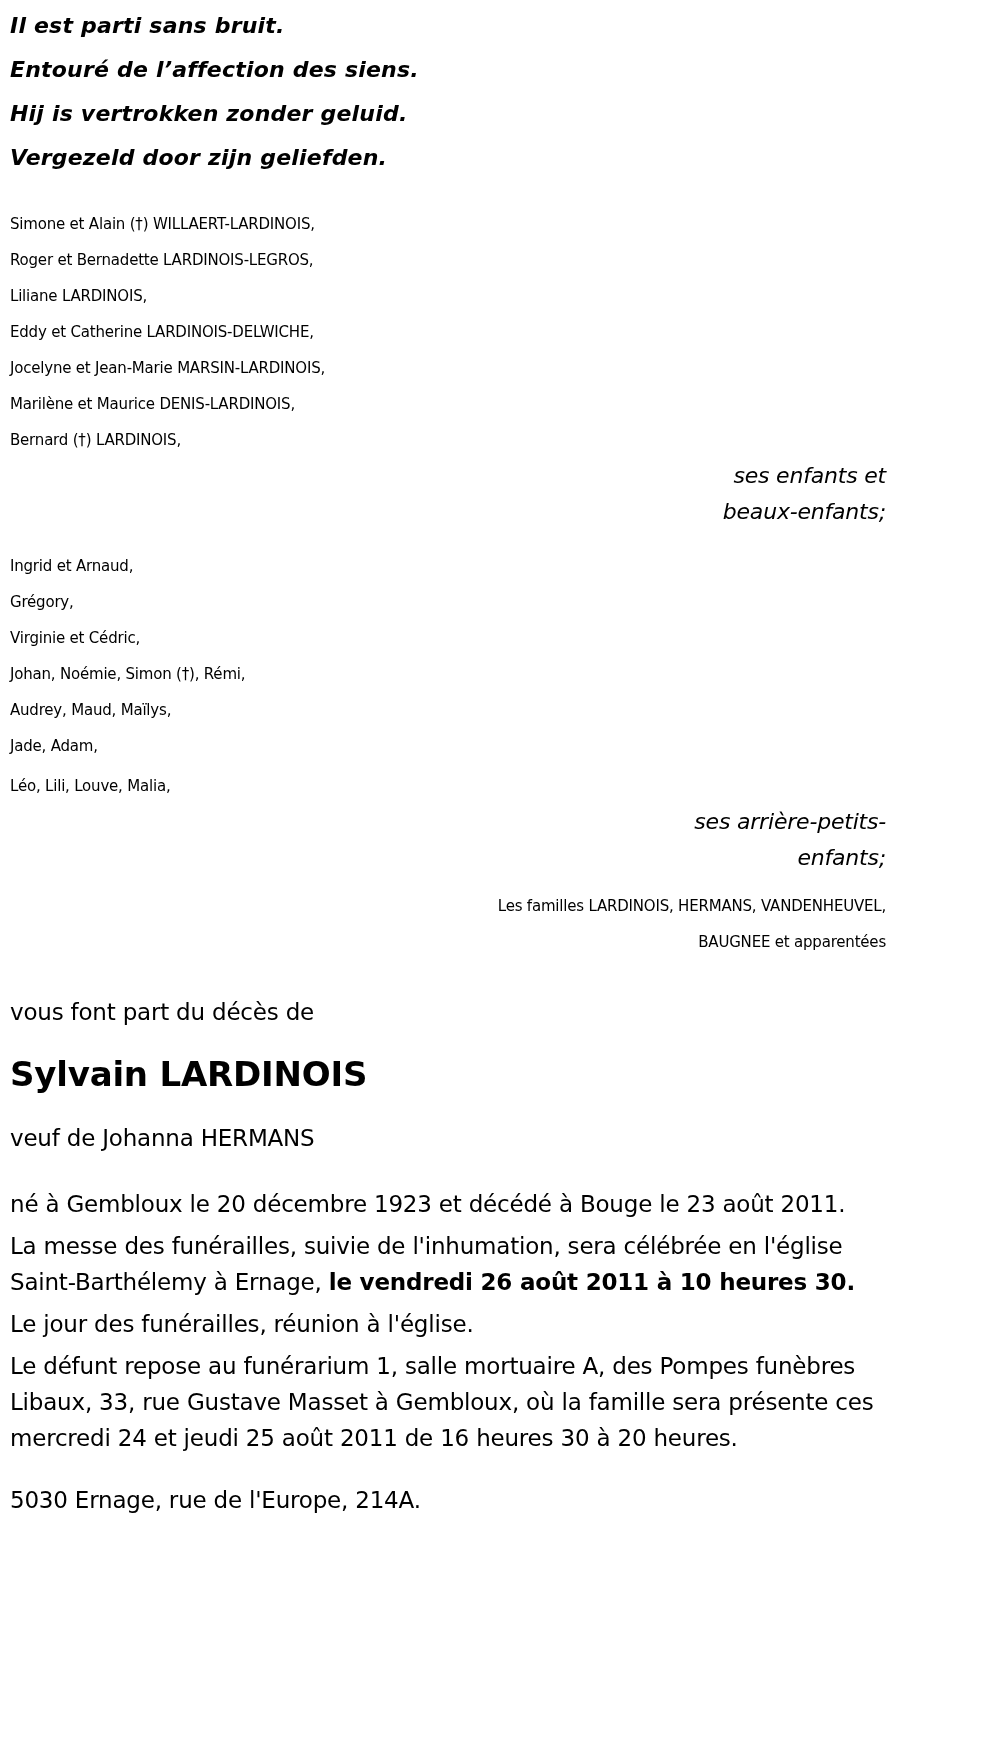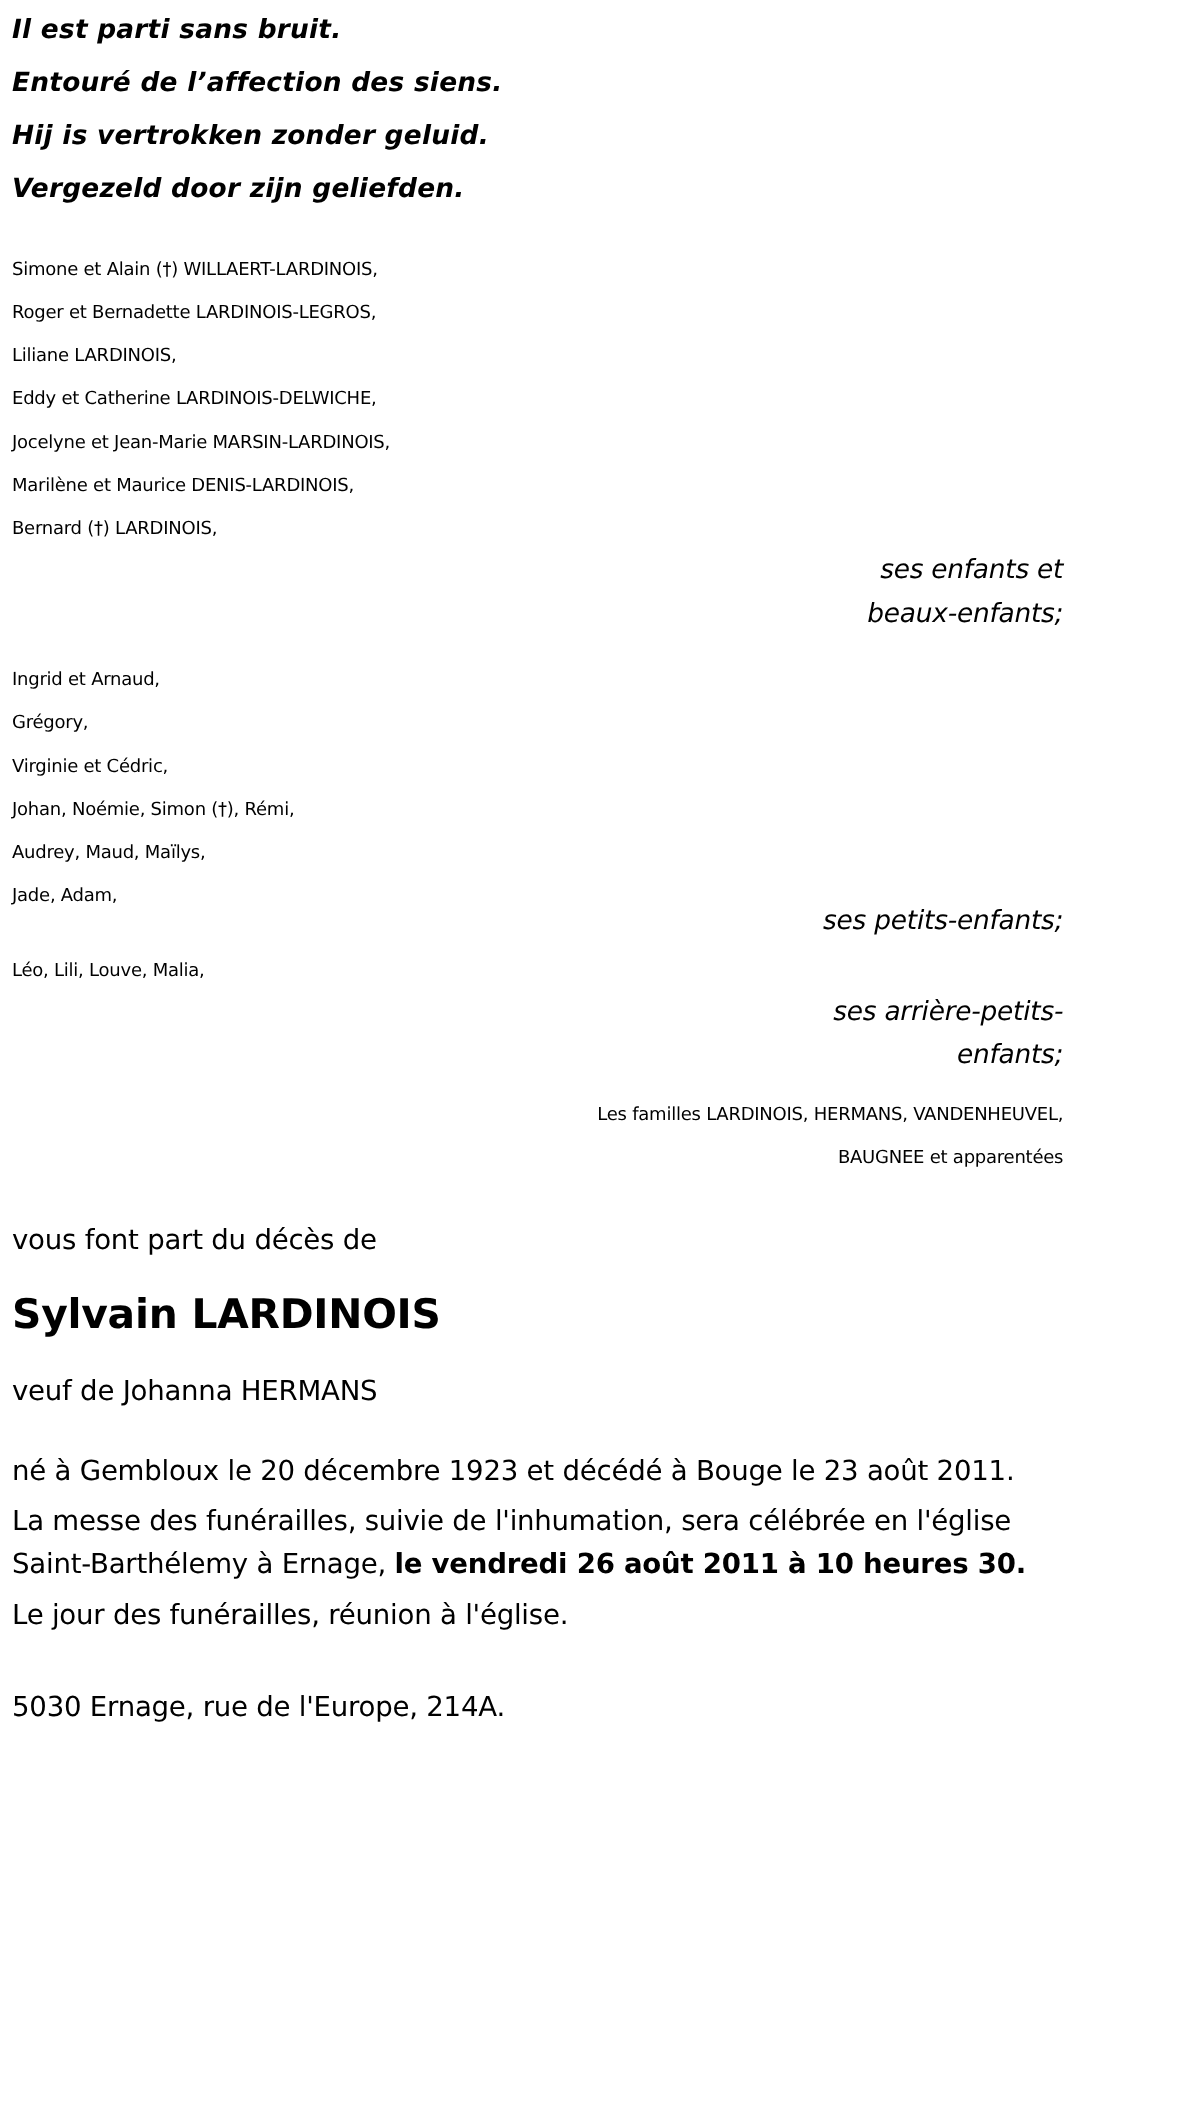--- a/index.html
+++ b/index.html
@@ -86,21 +86,20 @@
     <div class="role">beaux-enfants;</div>
   </div>
 
   <div class="group" style="margin-top:18px;">
     <div class="line">Ingrid et Arnaud,</div>
     <div class="line">Grégory,</div>
     <div class="line">Virginie et Cédric,</div>
     <div class="line">Johan, Noémie, Simon (†), Rémi,</div>
     <div class="line">Audrey, Maud, Maïlys,</div>
     <div class="line">Jade, Adam,</div>
-    <div class="role" style="margin-top:-14px;">ses petits-enfants;</div>
   </div>
 
   <div class="group" style="margin-top:4px;">
     <div class="line">Léo, Lili, Louve, Malia,</div>
     <div class="role" style="margin-top:0px;">ses arrière-petits-</div>
     <div class="role">enfants;</div>
   </div>
 
   <div class="group" style="margin-top:12px;text-align:right;">
     <div class="line">Les familles LARDINOIS, HERMANS, VANDENHEUVEL,</div>
@@ -114,16 +113,17 @@
   <div class="para" style="margin-top:24px;">veuf de Johanna HERMANS</div>
 
   <div class="para" style="margin-top:30px; margin-bottom:6px;">né à Gembloux le 20 décembre 1923 et décédé à Bouge le 23 août 2011.</div>
 
   <div class="para" style="margin-bottom:6px;">
     <span>La messe des funérailles, suivie de l'inhumation, sera célébrée en l'église Saint-Barthélemy à Ernage, </span><span class="bold">le vendredi 26 août 2011 à 10 heures 30.</span>
   </div>
 
   <div class="para" style="margin-bottom:6px;">Le jour des funérailles, réunion à l'église.</div>
 
+  <div class="para">Le défunt repose au funérarium 1, salle mortuaire A, des Pompes funèbres Libaux, 33, rue Gustave Masset à Gembloux, où la famille sera présente ces mercredi 24 et jeudi 25 août 2011 de 16 heures 30 à 20 heures.</div>
 
-  <div class="para" style="margin-top:41px;">5030 Ernage, rue de l'Europe, 214A.</div>
+  <div class="para" style="margin-top:26px;">5030 Ernage, rue de l'Europe, 214A.</div>
 
 </div>
 
 </body></html>

